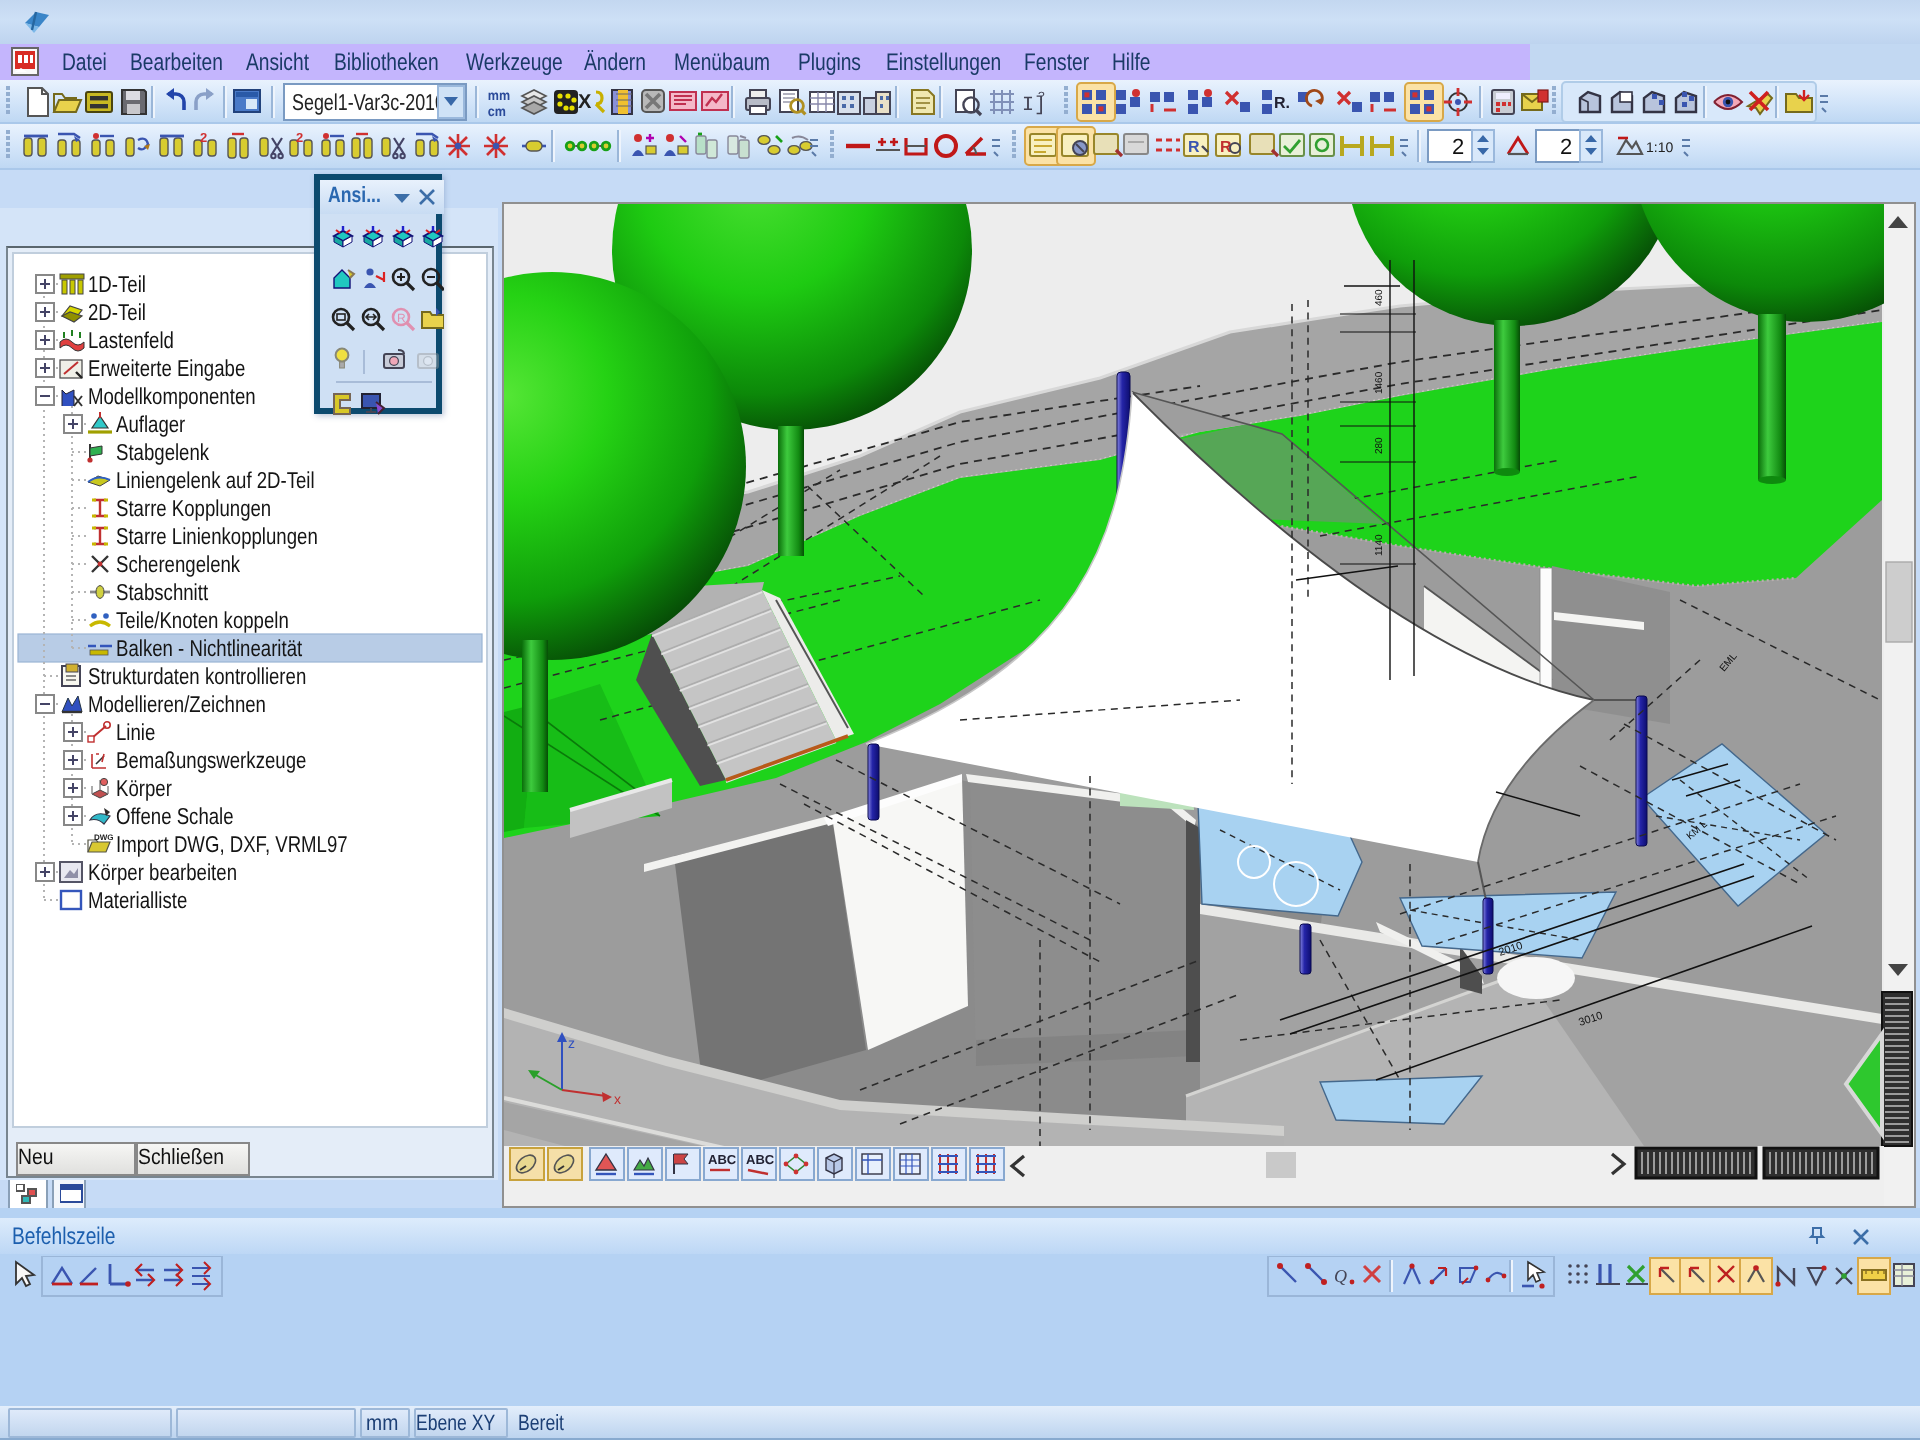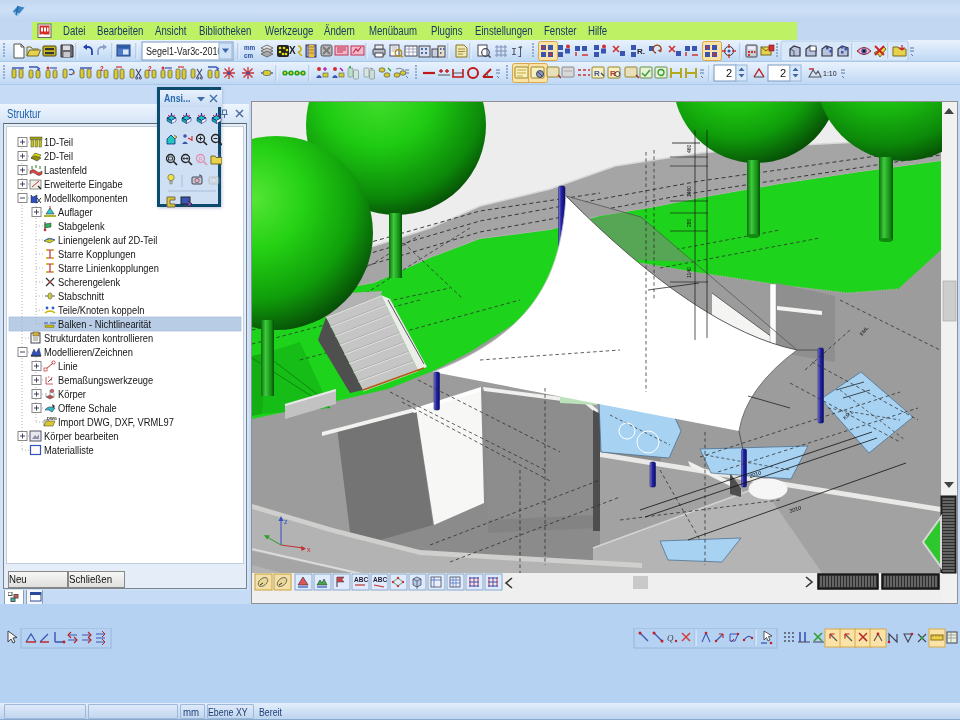--- a/index.html
+++ b/index.html
@@ -5,21 +5,21 @@
 * { margin:0; padding:0; box-sizing:border-box; }
 html,body { width:960px; height:720px; overflow:hidden; }
 body { font-family:"Liberation Sans", sans-serif; position:relative; background:#c2d8f2; }
 .abs { position:absolute; }
 .sx { display:inline-block; transform:scaleX(.80); transform-origin:0 50%; white-space:nowrap; }
 .sx9 { display:inline-block; transform:scaleX(.88); transform-origin:0 50%; white-space:nowrap; }
 #titlebar { left:0; top:0; width:960px; height:22px;
   background:linear-gradient(#c3d7f0,#cde0f6 45%,#bed4ef);
   font-size:12px; color:#151515; }
 #menubar { left:0; top:22px; width:765px; height:18px;
-  background:#bef264; font-size:12px; color:#1a3a66;margin-left:32px; }
+  background:#c4b5fd; font-size:12px; color:#1a3a66; }
 #menubar span.mi { position:absolute; top:2px; }
 #tb1 { left:0; top:40px; width:960px; height:22px;
   background:linear-gradient(#e9f2fd,#d2e4f9 55%,#bfd8f3);
   border-bottom:1px solid #aac8ea; }
 #tb2 { left:0; top:62px; width:960px; height:23px;
   background:linear-gradient(#e9f2fd,#d2e4f9 55%,#bfd8f3);
   border-bottom:1px solid #aac8ea; }
 #mainbg { left:0; top:85px; width:960px; height:519px; background:#c6dbf6; }
 #spanel { left:0; top:104px; width:249px; height:486px; background:#d4e4f8; }
 #spanel .hdr { position:absolute; left:0; top:0; width:249px; height:19px;
@@ -652,29 +652,20 @@
       </g>
 <g transform="translate(823,3)">
         <text x="0" y="11" font-size="7" fill="#222" font-family="Liberation Sans">1:10</text>
       </g>
 <path d="M841 8 h4 m-4 3 h4 m-3 3 l2 2" stroke="#5a7aa8" fill="none" stroke-width="1"></path>
     </svg></div>
 
 <div id="mainbg" class="abs"></div>
 
 <div id="spanel" class="abs">
-  <div class="hdr">
-      <span style="position:absolute;left:7px;top:3px"><span class="sx">Struktur</span></span>
-    <svg style="position:absolute;right:20px;top:5px" width="9" height="10" viewBox="0 0 9 10">
-        <path d="M2.5 1 h4 v3.5 l1 1 h-6 l1 -1 z M4.5 5.5 v3.5" stroke="#46689a" fill="none"></path>
-      </svg>
-    <svg style="position:absolute;right:5px;top:5px" width="9" height="9" viewBox="0 0 9 9">
-        <path d="M1 1 L8 8 M8 1 L1 8" stroke="#46689a" stroke-width="1.4"></path>
-      </svg>
-  </div>
   <div id="streebox">
       <div id="stree"><svg width="238" height="438" id="treesvg">
           <rect x="2" y="190" width="232" height="14" fill="#b8cce6" stroke="#9ab4d4" stroke-width="0.6"></rect>
 <path d="M15 15 V323" stroke="#b4b4b4" stroke-width="1" stroke-dasharray="1 2" fill="none"></path>
 <path d="M29 76 V197" stroke="#b4b4b4" stroke-width="1" stroke-dasharray="1 2" fill="none"></path>
 <path d="M29 230 V295" stroke="#b4b4b4" stroke-width="1" stroke-dasharray="1 2" fill="none"></path>
 <path d="M15 15 H23" stroke="#b4b4b4" stroke-width="1" stroke-dasharray="1 2" fill="none"></path>
 <rect x="11" y="10.5" width="9" height="9" fill="#fff" stroke="#888"></rect>
 <path d="M13 15 h5" stroke="#446" stroke-width="1"></path>
 <path d="M15.5 12.5 v5" stroke="#446" stroke-width="1"></path>
@@ -1325,20 +1316,29 @@
       </g>
 <g transform="translate(20,88)">
         <rect x="1" y="2" width="9" height="7" fill="#3a55b0" stroke="#223"></rect>
         <path d="M3 11 h5 M5.5 9 v2" stroke="#445" stroke-width="1"></path>
         <path d="M8 6 l4 3 -3 3" fill="#8a4ad0" stroke="#423"></path>
       </g>
     </svg>
 </div>
 
 <div id="bz" class="abs">
+  <div id="bzhdr">
+      <span style="position:absolute;left:6px;top:2px"><span class="sx">Befehlszeile</span></span>
+    <svg style="position:absolute;right:47px;top:4px" width="9" height="10" viewBox="0 0 9 10">
+        <path d="M2.5 1 h4 v3.5 l1 1 h-6 l1 -1 z M4.5 5.5 v3.5" stroke="#3c6ea8" fill="none"></path>
+      </svg>
+    <svg style="position:absolute;right:25px;top:5px" width="9" height="9">
+        <path d="M1 1 L8 8 M8 1 L1 8" stroke="#3c6ea8" stroke-width="1.3"></path>
+      </svg>
+  </div>
   <svg style="position:absolute;left:0;top:24px" width="960" height="24" id="bztools">
       <g transform="translate(4,2)">
         <path d="M4 1 v11 l3-3 2 4 2-1 -2-4 4-0.5 z" fill="#f8f8f8" stroke="#333" stroke-width=".9"></path>
       </g>
 <rect x="21" y="0" width="90" height="20" fill="none" stroke="#9ab6d8"></rect>
 <g transform="translate(24,2)">
         <path d="M2 12 l5-8 5 8" fill="none" stroke="#3a55b0" stroke-width="1.2"></path>
         <path d="M2 12 h10" stroke="#c02020" stroke-width="1.4"></path>
       </g>
 <g transform="translate(38,2)">

